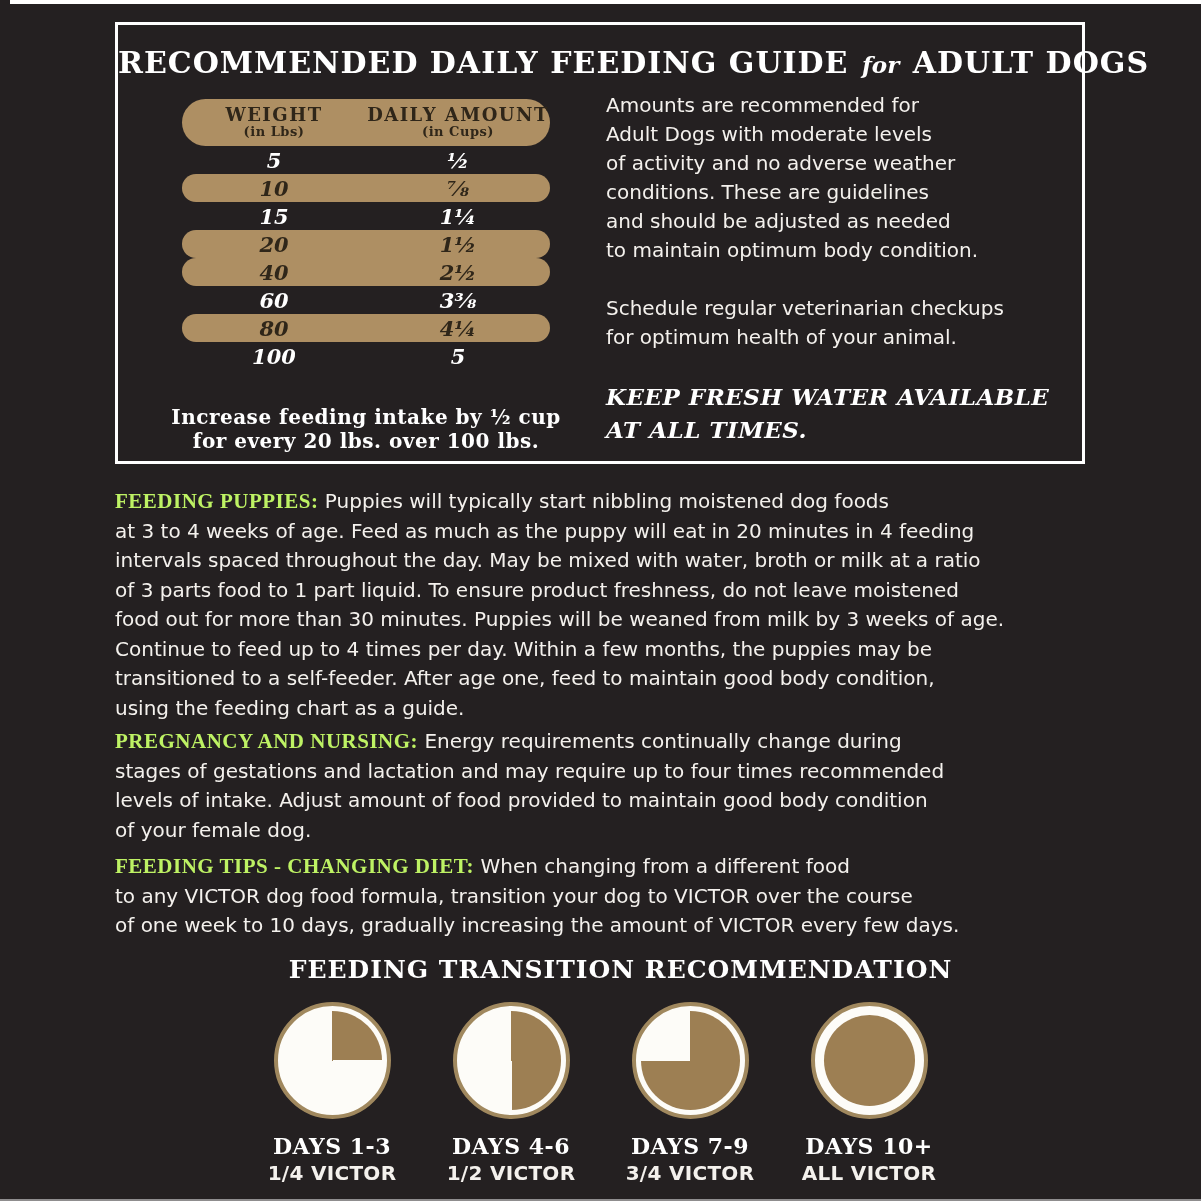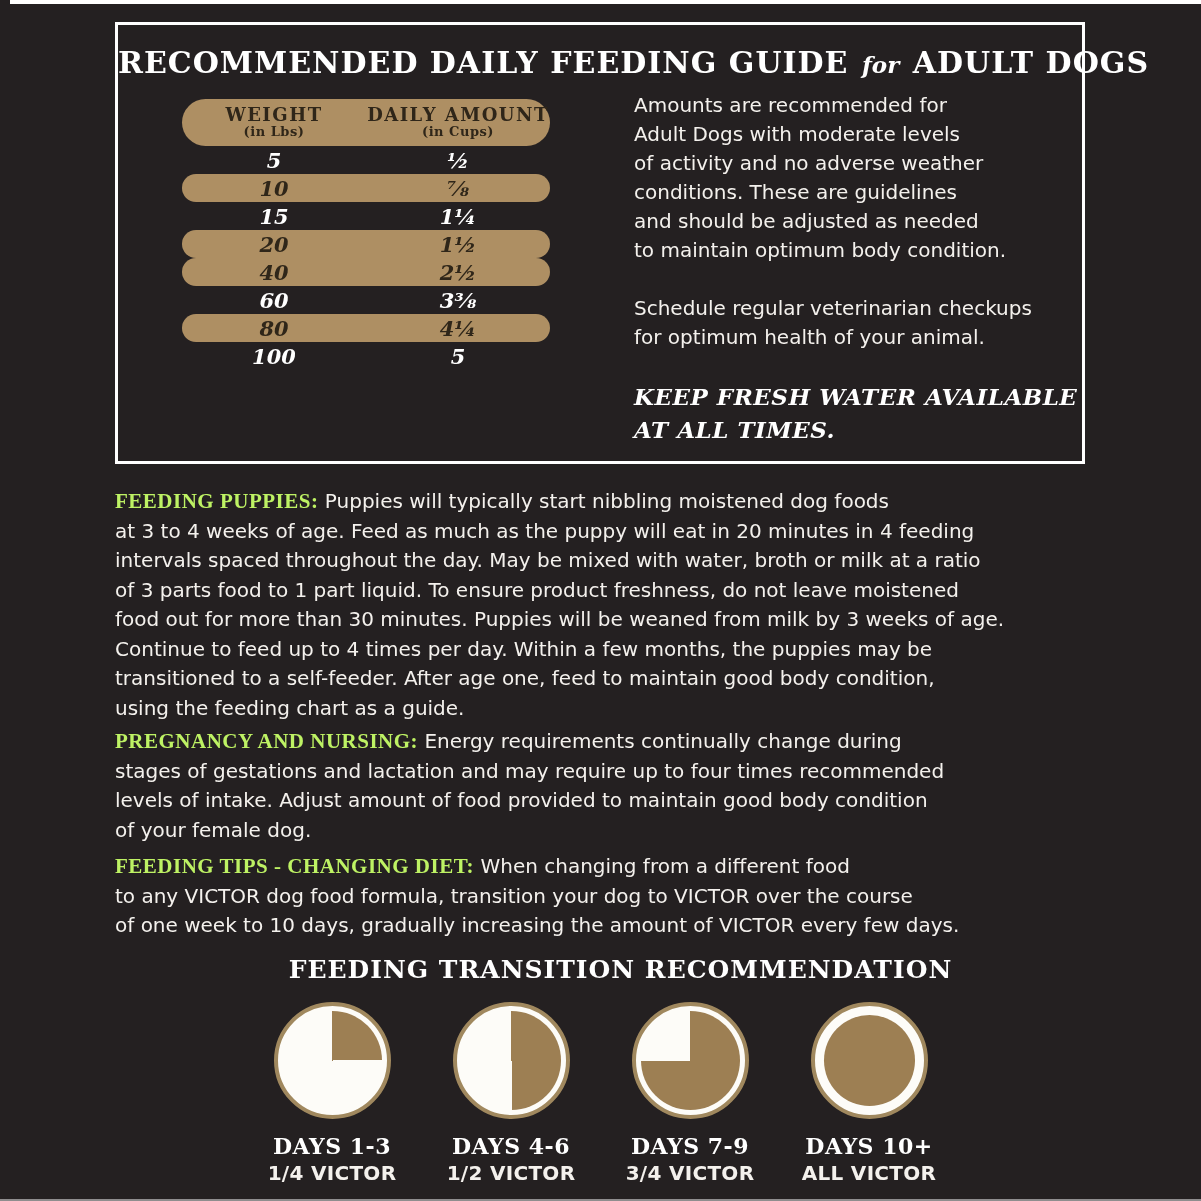--- a/index.html
+++ b/index.html
@@ -56,21 +56,21 @@
   }
   .feed-row.alt{background:var(--tan);border-radius:14px;color:var(--dark_text);}
   .feed-row .cell{flex:1;text-align:center;}
   .feed-note{
     position:absolute;left:20px;top:380px;width:456px;text-align:center;
     font-family:"DejaVu Serif",serif;font-weight:bold;
     font-size:20px;line-height:24px;white-space:pre-line;color:#fff;
     letter-spacing:.5px;
   }
   
-  .box-right{position:absolute;left:488px;top:66px;width:460px;margin-left:28px;}
+  .box-right{position:absolute;left:488px;top:66px;width:460px;}
   .box-right p{font-size:20px;line-height:29px;white-space:pre-line;color:var(--light_text);}
   .box-right .gap{height:29px;}
   .water-note{
     font-family:"DejaVu Serif",serif;font-weight:bold;font-style:italic;
     font-size:23px;line-height:33px;white-space:pre-line;color:#fff;
     letter-spacing:.5px;margin-top:28px;
   }
 
   
   .section{position:absolute;left:115px;width:995px;font-size:20px;line-height:29.5px;}
@@ -164,20 +164,22 @@
       <div class="feed-row alt">
         <div class="cell">80</div>
         <div class="cell">4¼</div>
       </div>
       <div class="feed-row">
         <div class="cell">100</div>
         <div class="cell">5</div>
       </div>
     </div>
 
+    <div class="feed-note">Increase feeding intake by ½ cup
+for every 20 lbs. over 100 lbs.</div>
 
     <div class="box-right">
       <p>Amounts are recommended for
 Adult Dogs with moderate levels
 of activity and no adverse weather
 conditions. These are guidelines
 and should be adjusted as needed
 to maintain optimum body condition.</p>
       <div class="gap"></div>
       <p>Schedule regular veterinarian checkups

